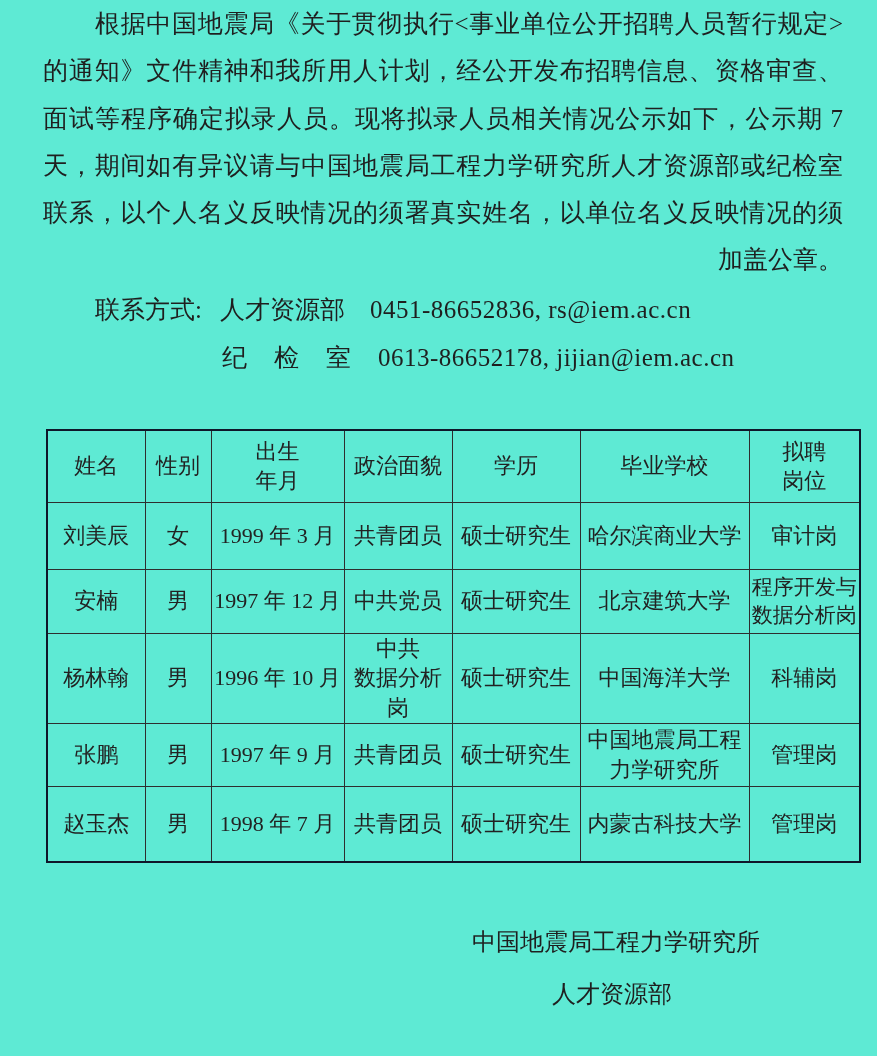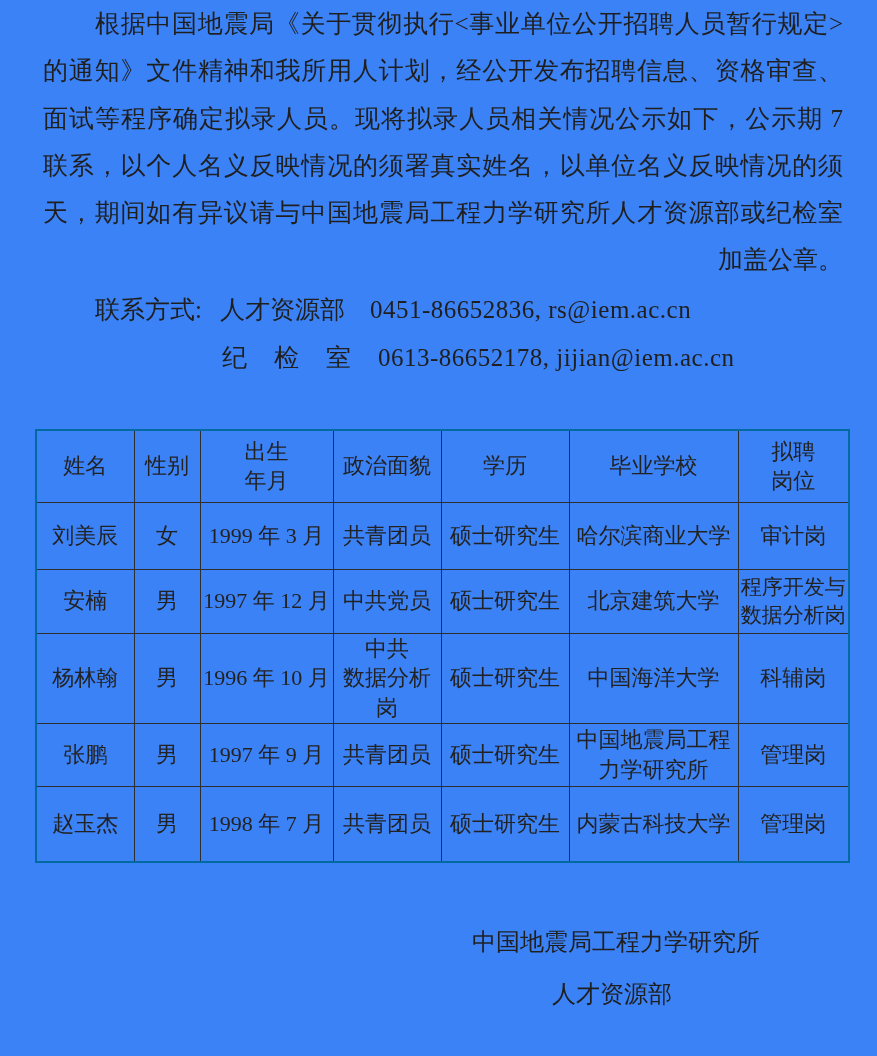--- a/index.html
+++ b/index.html
@@ -4,21 +4,21 @@
 <style>
   html, body {
     margin: 0;
     padding: 0;
     background: #fdfdfd;
   }
   .page {
     position: relative;
     width: 877px;
     height: 1056px;
-    background: #3b82f6;
+    background: #5eead4;
     overflow: hidden;
     font-family: "Liberation Serif", "DejaVu Serif", serif;
     color: #1f1f1f;
   }
 
   
   .para {
     position: absolute;
     left: 43px;
     top: 0;
@@ -44,26 +44,26 @@
   #contact-line-1 { left: 95px;  top: 293px; }
   #contact-line-2 { left: 222px; top: 341px; }
   .c-dept-1 { margin-left: 18px; }
   .c-info-1 { margin-left: 25px; letter-spacing: 0.5px; }
   .c-dept-2 { letter-spacing: 27px; }
   .c-info-2 { margin-left: 0; letter-spacing: 0.5px; }
 
   
   table.recruits {
     position: absolute;
-    left: 35px;
+    left: 46px;
     top: 429px;
     width: 813px;
     border-collapse: collapse;
     table-layout: fixed;
-    border: 2px solid #0369a1;
+    border: 2px solid #0f172a;
     font-size: 22px;
     color: #222;
   }
   table.recruits th, table.recruits td {
     border: 1.5px solid #2e2e2e;
     text-align: center;
     vertical-align: middle;
     white-space: pre-line;
     line-height: 1.35;
     padding: 0 2px;
@@ -92,22 +92,22 @@
 </style>
 </head>
 <body>
 
 <div class="page">
 
   <div class="para">
     <div class="pline indent">根据中国地震局《关于贯彻执行&lt;事业单位公开招聘人员暂行规定&gt;</div>
     <div class="pline">的通知》文件精神和我所用人计划，经公开发布招聘信息、资格审查、</div>
     <div class="pline">面试等程序确定拟录人员。现将拟录人员相关情况公示如下，公示期 7</div>
+    <div class="pline">天，期间如有异议请与中国地震局工程力学研究所人才资源部或纪检室</div>
     <div class="pline">联系，以个人名义反映情况的须署真实姓名，以单位名义反映情况的须</div>
-    <div class="pline">天，期间如有异议请与中国地震局工程力学研究所人才资源部或纪检室</div>
     <div class="pline plain">加盖公章。</div>
   </div>
 
   <div class="contact-line" id="contact-line-1">
     <span>联系方式:</span><span class="c-dept-1">人才资源部</span><span class="c-info-1">0451-86652836, rs@iem.ac.cn</span>
   </div>
   <div class="contact-line" id="contact-line-2">
     <span class="c-dept-2">纪检室</span><span class="c-info-2">0613-86652178, jijian@iem.ac.cn</span>
   </div>
 

